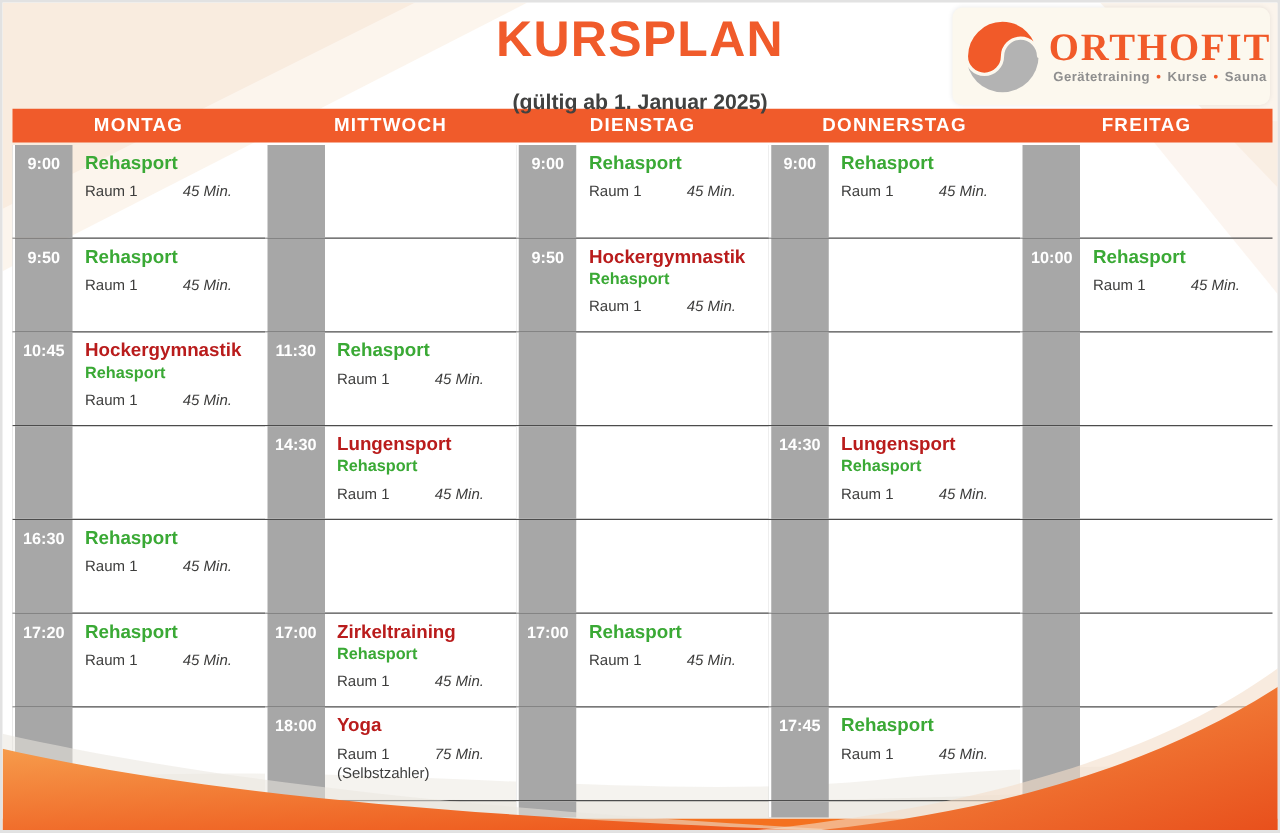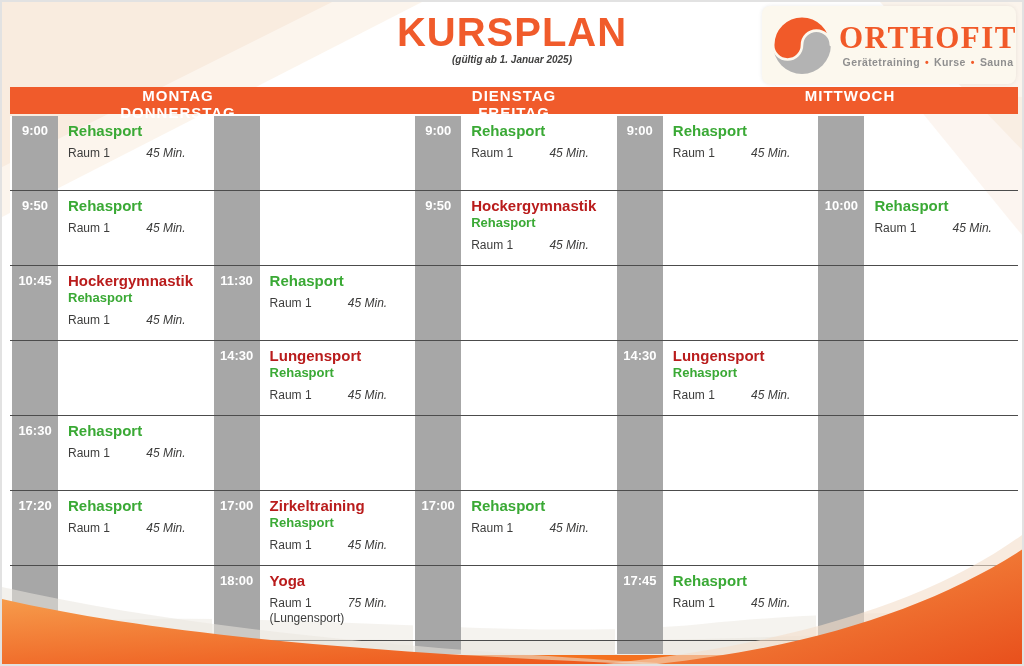--- a/index.html
+++ b/index.html
@@ -10,21 +10,21 @@
     font-family:"Liberation Sans", sans-serif;
   }
   
   .bg-decor{position:absolute;inset:0;z-index:1;pointer-events:none;}
   .fg-decor{position:absolute;inset:0;z-index:6;pointer-events:none;}
   
   .title-block{position:absolute;top:10px;left:0;width:100%;text-align:center;z-index:3;}
   .main-title{
     color:#f05b2b;font-size:40px;font-weight:800;letter-spacing:1px;line-height:1;
   }
-  .sub-title{color:#414140;font-size:10px;font-weight:bold;margin-top:2px;font-style:italic;}
+  .sub-title{color:#414140;font-size:17px;font-weight:bold;margin-top:20px;}
   .logo-box{
     position:absolute;top:4px;right:6px;width:254px;height:78px;z-index:4;
     background:#fcf8ee;border-radius:8px;display:flex;align-items:center;
     box-shadow:0 0 4px rgba(0,0,0,0.08);
   }
   .logo-circle{flex:0 0 auto;margin:2px 2px 2px 5px;}
   .logo-text{flex:1 1 auto;padding-right:10px;display:flex;flex-direction:column;}
   .logo-script{
     font-family:"DejaVu Serif", serif;font-style:italic;font-weight:bold;
     color:#9a9a9a;font-size:22px;line-height:1;text-align:right;padding-right:4px;
@@ -34,21 +34,21 @@
     font-size:31px;line-height:1.02;letter-spacing:1.5px;text-align:center;
   }
   .logo-tagline{
     display:flex;justify-content:center;gap:5px;margin-top:2px;
     font-size:10.5px;font-weight:bold;color:#8f8f8f;letter-spacing:.4px;white-space:nowrap;
   }
   .logo-tagline .dot{color:#f15a29;}
   
   .schedule{position:absolute;top:85px;left:8px;width:1008px;z-index:2;}
   .day-header{
-    height:27px;background:#f05b2b;display:grid;grid-template-columns:repeat(3,1fr);
+    height:27px;background:#f05b2b;display:grid;grid-template-columns:repeat(5,1fr);
     align-items:center;margin-bottom:2px;
   }
   .day-label{
     color:#fff;font-weight:bold;font-size:15px;letter-spacing:1px;text-align:center;
   }
   .s-row{
     display:grid;grid-template-columns:repeat(5,48px 1fr);
     height:75px;border-bottom:1px solid #4c4c4c;
   }
   .s-row.stub{height:13px;border-bottom:none;}
@@ -101,22 +101,22 @@
         <span>Kurse</span>
         <span class="dot">•</span>
         <span>Sauna</span>
       </div>
     </div>
   </div>
 
   <div class="schedule">
     <div class="day-header">
         <div class="day-label">MONTAG</div>
+        <div class="day-label">MITTWOCH</div>
         <div class="day-label">DIENSTAG</div>
-        <div class="day-label">MITTWOCH</div>
         <div class="day-label">DONNERSTAG</div>
         <div class="day-label">FREITAG</div>
       </div>
     <div>
         <div class="s-row">
           <div class="time-cell">9:00</div>
           <div class="course-cell">
             <div class="course-title c-green">Rehasport</div>
             <div class="course-details">
               <span class="room">Raum 1</span>
@@ -278,21 +278,21 @@
         <div class="s-row">
           <div class="time-cell"></div>
           <div class="course-cell"></div>
           <div class="time-cell">18:00</div>
           <div class="course-cell">
             <div class="course-title c-orange">Yoga</div>
             <div class="course-details">
               <span class="room">Raum 1</span>
               <span class="duration">75 Min.</span>
             </div>
-            <div class="note">(Lungensport)</div>
+            <div class="note">(Selbstzahler)</div>
           </div>
           <div class="time-cell"></div>
           <div class="course-cell"></div>
           <div class="time-cell">17:45</div>
           <div class="course-cell">
             <div class="course-title c-green">Rehasport</div>
             <div class="course-details">
               <span class="room">Raum 1</span>
               <span class="duration">45 Min.</span>
             </div>

